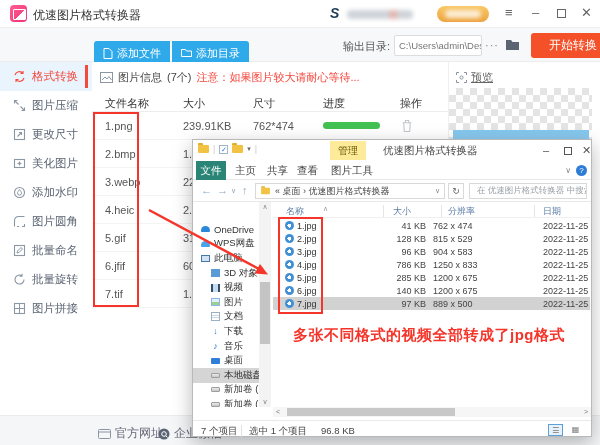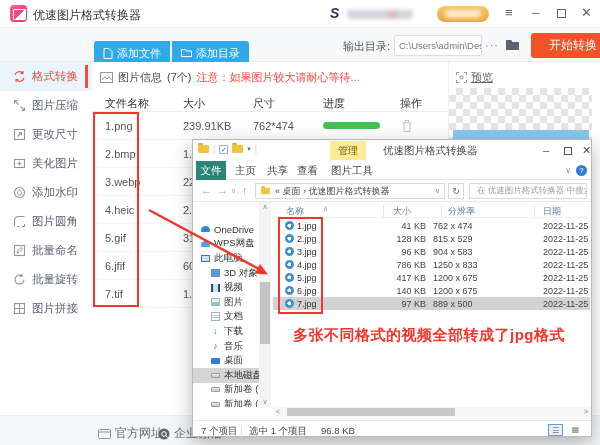--- a/index.html
+++ b/index.html
@@ -492,21 +492,21 @@
       <div class="erow" style="top:56px;">
         <span class="jpg-ico"></span>
         <span class="e-name">4.jpg</span>
         <span class="e-size">786 KB</span>
         <span class="e-res">1250 x 833</span>
         <span class="e-date">2022-11-25 11:1</span>
       </div>
       <div class="erow" style="top:69px;">
         <span class="jpg-ico"></span>
         <span class="e-name">5.jpg</span>
-        <span class="e-size">417 KB</span>
+        <span class="e-size">285 KB</span>
         <span class="e-res">1200 x 675</span>
         <span class="e-date">2022-11-25 11:1</span>
       </div>
       <div class="erow" style="top:82px;">
         <span class="jpg-ico"></span>
         <span class="e-name">6.jpg</span>
         <span class="e-size">140 KB</span>
         <span class="e-res">1200 x 675</span>
         <span class="e-date">2022-11-25 11:1</span>
       </div>

